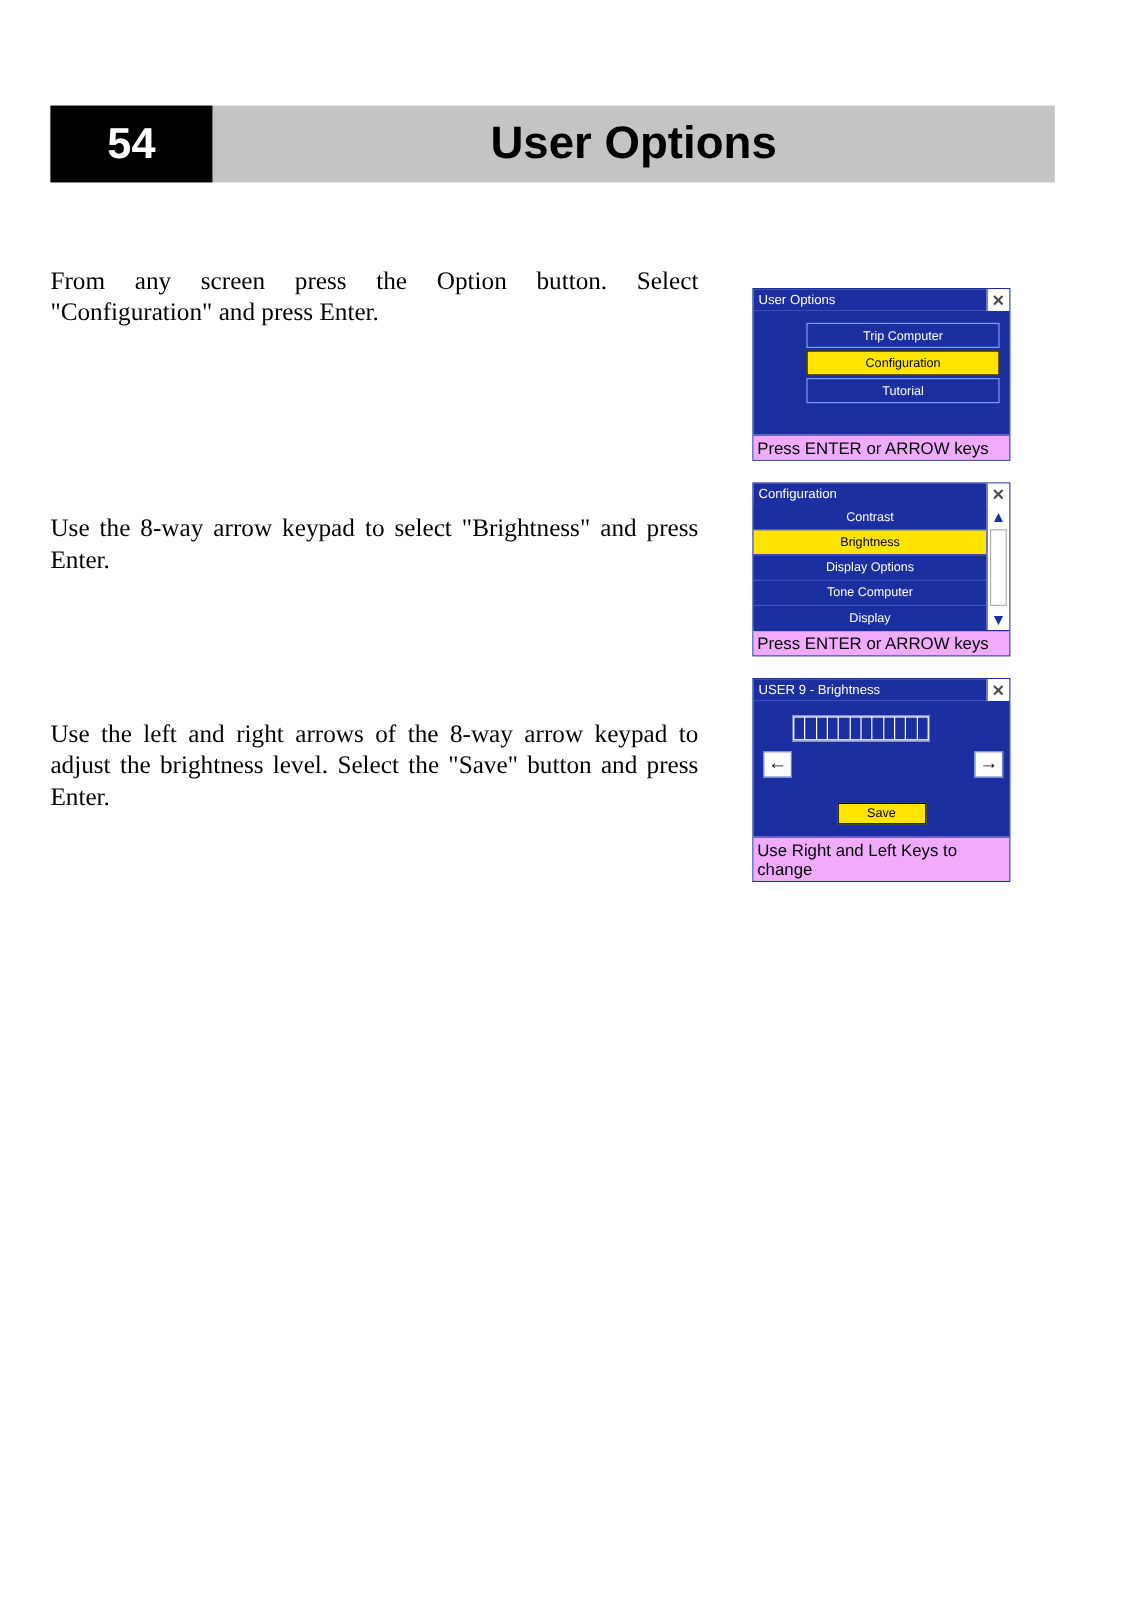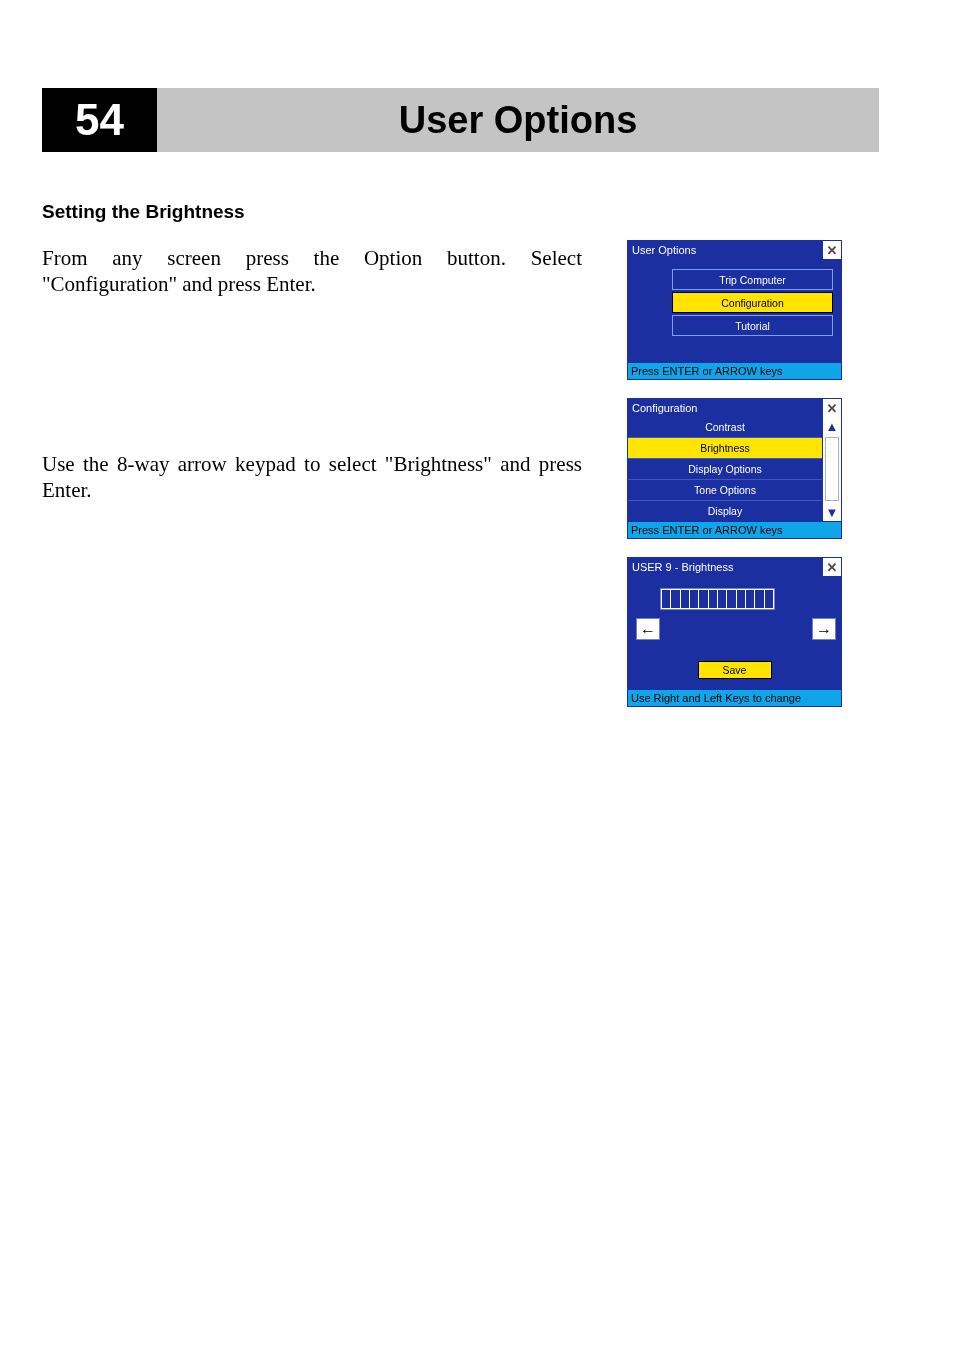--- a/index.html
+++ b/index.html
@@ -14,26 +14,26 @@
     padding: 88px 75px 40px 42px;
     box-sizing: border-box;
   }
   .header-bar {
     display: flex;
     align-items: stretch;
     height: 64px;
     background: #c4c4c4;
   }
   .header-num {
-    width: 115px;
+    width: 135px;
     background: #000;
     color: #fff;
     font-family: Arial, Helvetica, sans-serif;
     font-weight: bold;
-    font-size: 44px;
+    font-size: 36px;
     display: flex;
     align-items: center;
     justify-content: center;
   }
   .header-title {
     flex: 1;
     font-family: Arial, Helvetica, sans-serif;
     font-weight: bold;
     font-size: 38px;
     display: flex;
@@ -95,23 +95,23 @@
     border-left: 1px solid #1b2fa0;
     color: #4a4a4a;
     font-size: 13px;
     display: flex;
     align-items: center;
     justify-content: center;
     font-weight: bold;
   }
   .dev-status {
     border-top: 1px solid #1b2fa0;
-    background: #0ea5e9;
-    color: #000;
-    font-size: 11px;
+    background: #f0abfc;
+    color: #000;
+    font-size: 14px;
     padding: 2px 3px;
   }
 
   
   .fig1-body {
     background: #1b2fa0;
     padding: 10px 8px 26px 8px;
     display: flex;
   }
   .fig1-bluetab {
@@ -255,30 +255,32 @@
 <div class="page">
 
   <div class="header-bar">
     <div class="header-num">54</div>
     <div class="header-title">User Options</div>
   </div>
 
   <div class="content">
 
     <div class="text-col">
-      <div class="section-title">Setting the Brightness</div>
 
       <div class="tblock1">
         <p class="para">From any screen press the Option button. Select "Configuration" and press Enter.</p>
       </div>
 
       <div class="tblock2">
         <p class="para">Use the 8-way arrow keypad to select "Brightness" and press Enter.</p>
       </div>
 
+      <div>
+        <p class="para">Use the left and right arrows of the 8-way arrow keypad to adjust the brightness level. Select the "Save" button and press Enter.</p>
+      </div>
     </div>
 
     <div class="figures-col">
       <div class="fig-spacer-1"></div>
 
       <div class="device">
         <div class="dev-titlebar">
           <div class="dev-title">User Options</div>
           <div class="dev-close">✕</div>
         </div>
@@ -298,21 +300,21 @@
       <div class="device">
         <div class="dev-titlebar">
           <div class="dev-title">Configuration</div>
           <div class="dev-close">✕</div>
         </div>
         <div class="fig2-row">
           <div class="fig2-main">
             <div class="fig2-item">Contrast</div>
             <div class="fig2-item selected">Brightness</div>
             <div class="fig2-item">Display Options</div>
-            <div class="fig2-item">Tone Options</div>
+            <div class="fig2-item">Tone Computer</div>
             <div class="fig2-item">Display</div>
           </div>
           <div class="fig2-scroll">
             <div class="fig2-arrow">▲</div>
             <div class="fig2-track"></div>
             <div class="fig2-arrow">▼</div>
           </div>
         </div>
         <div class="dev-status">Press ENTER or ARROW keys</div>
       </div>

